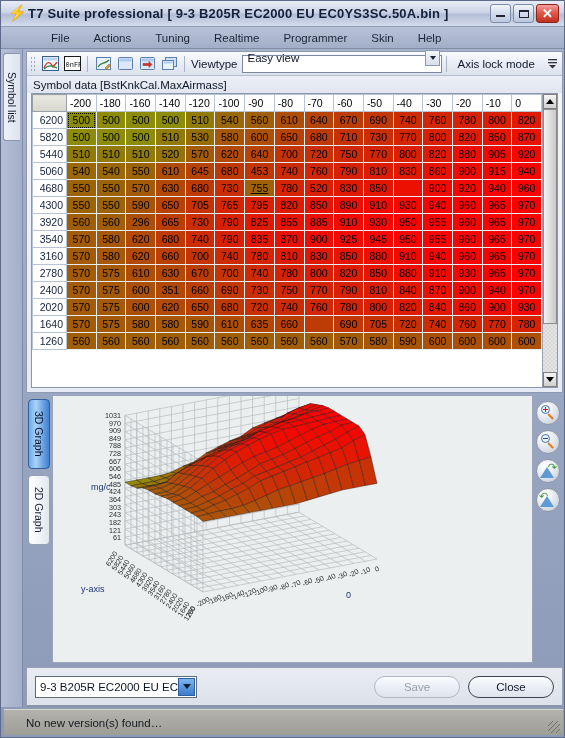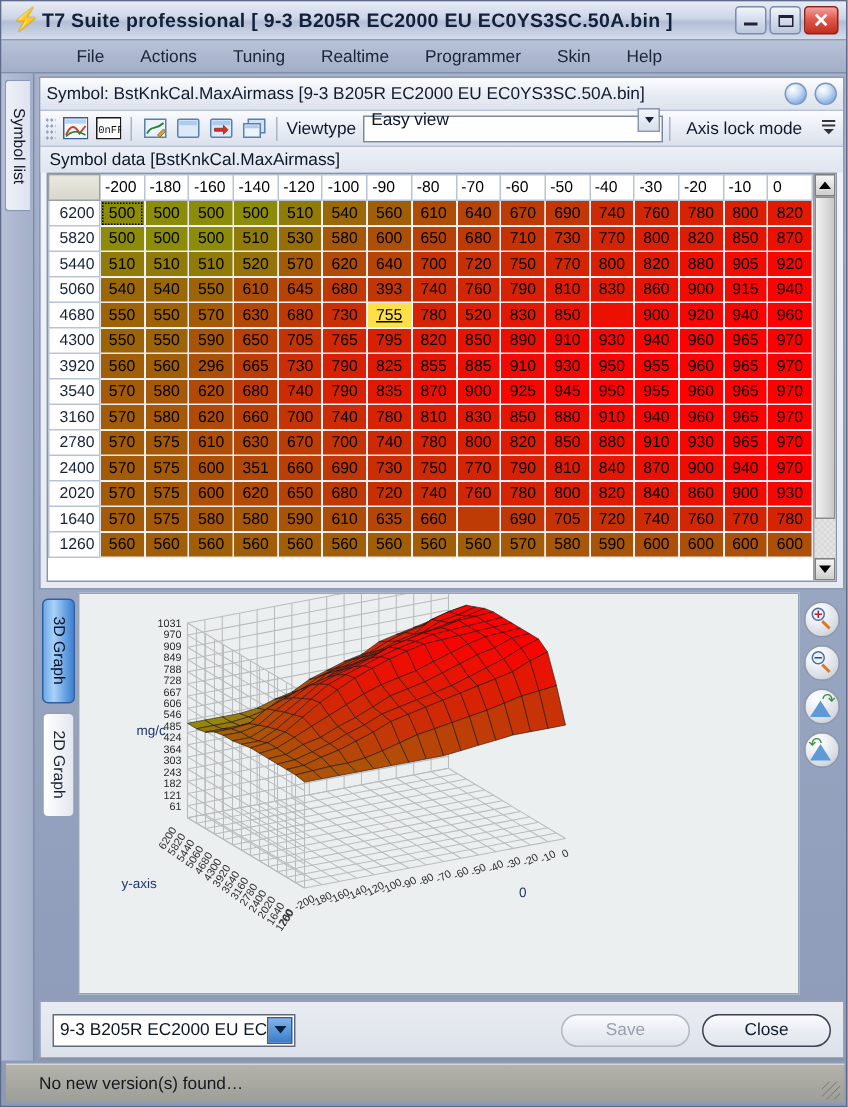--- a/index.html
+++ b/index.html
@@ -342,25 +342,20 @@
     <div class="leftrail">
       <div class="symlist-tab">
         <span>Symbol list</span>
       </div>
     </div>
 
     <div class="content">
 
       <div class="symbol-panel">
 
-        <div class="symbol-head">
-          <div class="lbl">Symbol: BstKnkCal.MaxAirmass [9-3 B205R EC2000 EU EC0YS3SC.50A.bin]</div>
-          <div class="round-btn"></div>
-          <div class="round-btn"></div>
-        </div>
 
         <div class="toolbar">
           <div class="grip"></div>
 
           <div class="tbtn">
             <svg width="17" height="15" viewBox="0 0 17 15">
               <rect x="0.5" y="0.5" width="16" height="14" fill="#ffffff" stroke="#3a5d8f"></rect>
               <rect x="1.5" y="1.5" width="14" height="3" fill="#b9d4f2"></rect>
               <rect x="1.5" y="5" width="14" height="9" fill="#f4f8fd"></rect>
               <path d="M2 12 C5 5, 8 5, 11 11 L15 6" fill="none" stroke="#cc3b2b" stroke-width="1.3"></path>
@@ -517,40 +512,40 @@
                     <td class="cell" style="background: rgb(245, 8, 1);">920</td>
                   </tr>
                   <tr>
                     <td class="rowhdr">5060</td>
                     <td class="cell" style="background: rgb(154, 104, 7);">540</td>
                     <td class="cell" style="background: rgb(154, 104, 7);">540</td>
                     <td class="cell" style="background: rgb(157, 99, 7);">550</td>
                     <td class="cell" style="background: rgb(173, 77, 6);">610</td>
                     <td class="cell" style="background: rgb(182, 67, 6);">645</td>
                     <td class="cell" style="background: rgb(191, 57, 5);">680</td>
-                    <td class="cell" style="background: rgb(194, 54, 5);">393</td>
+                    <td class="cell" style="background: rgb(194, 54, 5);">453</td>
                     <td class="cell" style="background: rgb(205, 43, 4);">740</td>
                     <td class="cell" style="background: rgb(210, 39, 4);">760</td>
                     <td class="cell" style="background: rgb(216, 33, 3);">790</td>
                     <td class="cell" style="background: rgb(221, 29, 3);">810</td>
                     <td class="cell" style="background: rgb(225, 25, 2);">830</td>
                     <td class="cell" style="background: rgb(232, 19, 2);">860</td>
                     <td class="cell" style="background: rgb(240, 12, 1);">900</td>
                     <td class="cell" style="background: rgb(243, 9, 1);">915</td>
                     <td class="cell" style="background: rgb(249, 5, 1);">940</td>
                   </tr>
                   <tr>
                     <td class="rowhdr">4680</td>
                     <td class="cell" style="background: rgb(157, 99, 7);">550</td>
                     <td class="cell" style="background: rgb(157, 99, 7);">550</td>
                     <td class="cell" style="background: rgb(163, 91, 7);">570</td>
                     <td class="cell" style="background: rgb(179, 71, 6);">630</td>
                     <td class="cell" style="background: rgb(191, 57, 5);">680</td>
                     <td class="cell" style="background: rgb(203, 46, 4);">730</td>
-                    <td class="cell" style="background: #fde047; text-decoration: underline;">755</td>
+                    <td class="cell" style="background: #a16207; text-decoration: underline;">755</td>
                     <td class="cell" style="background: rgb(214, 35, 3);">780</td>
                     <td class="cell" style="background: rgb(220, 30, 3);">520</td>
                     <td class="cell" style="background: rgb(225, 25, 2);">830</td>
                     <td class="cell" style="background: rgb(230, 21, 2);">850</td>
                     <td class="cell" style="background: rgb(235, 16, 2); padding-left: 44px;">875</td>
                     <td class="cell" style="background: rgb(240, 12, 1);">900</td>
                     <td class="cell" style="background: rgb(245, 8, 1);">920</td>
                     <td class="cell" style="background: rgb(249, 5, 1);">940</td>
                     <td class="cell" style="background: rgb(253, 2, 0);">960</td>
                   </tr>

